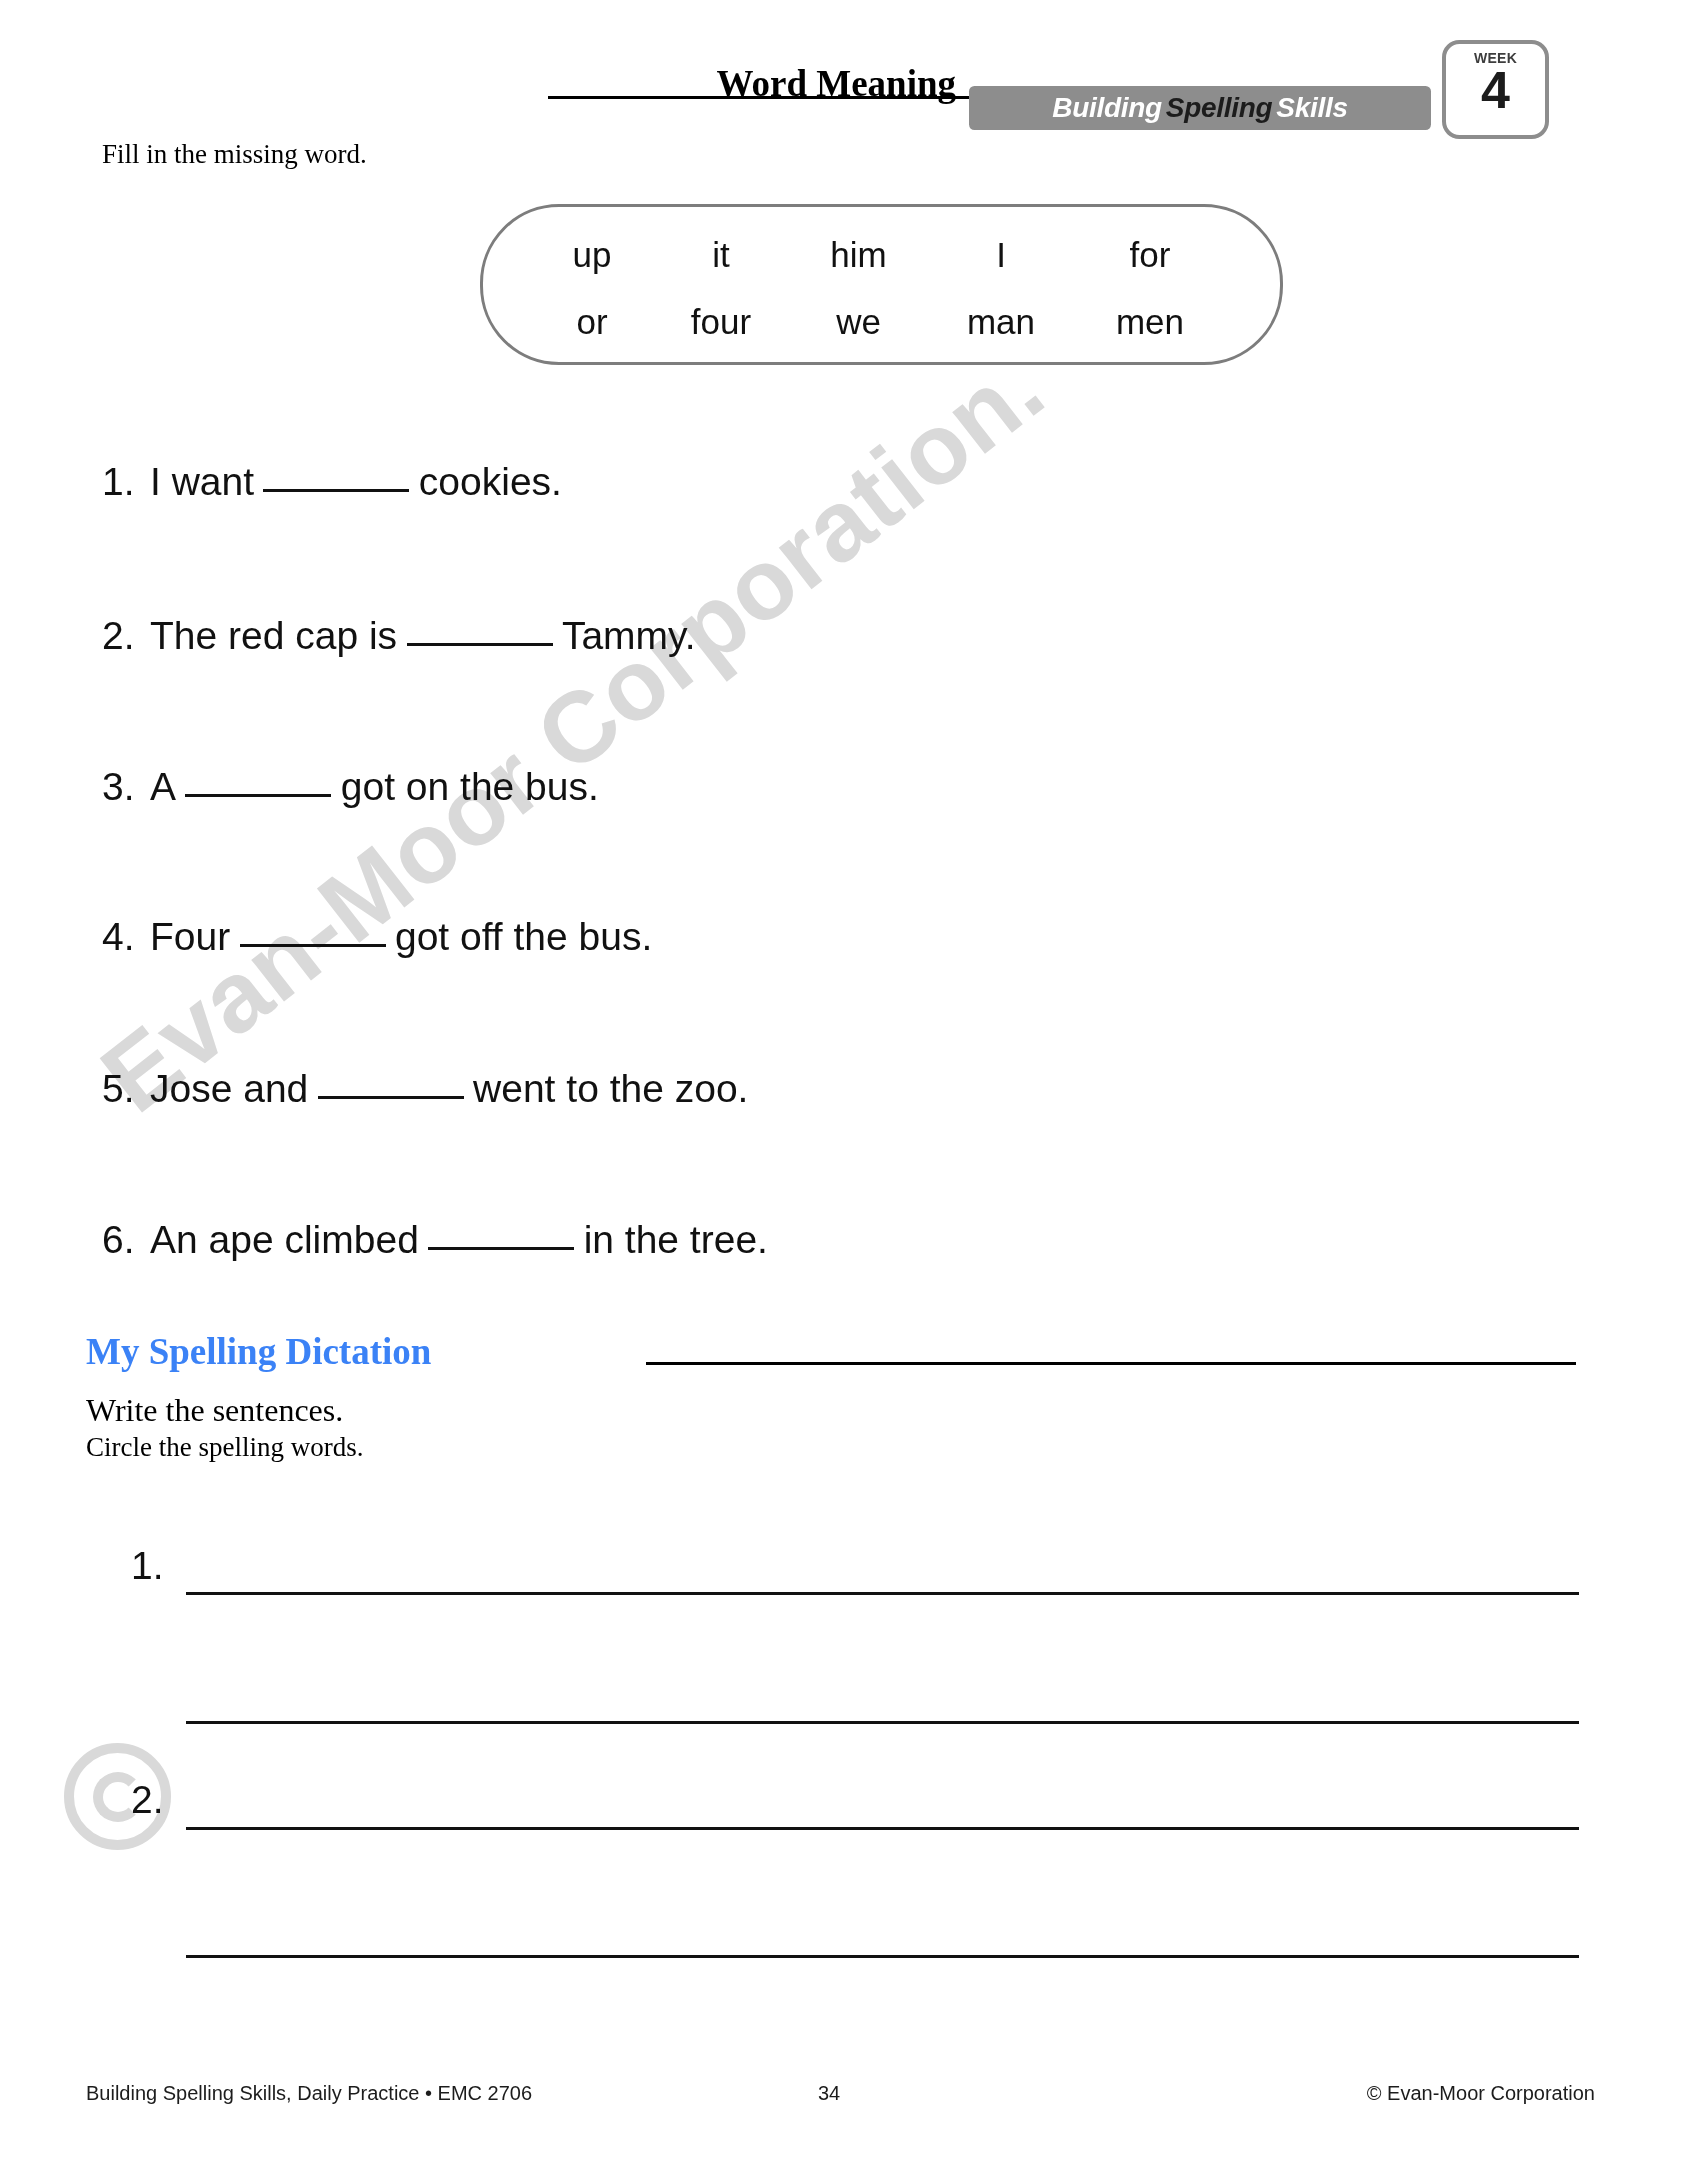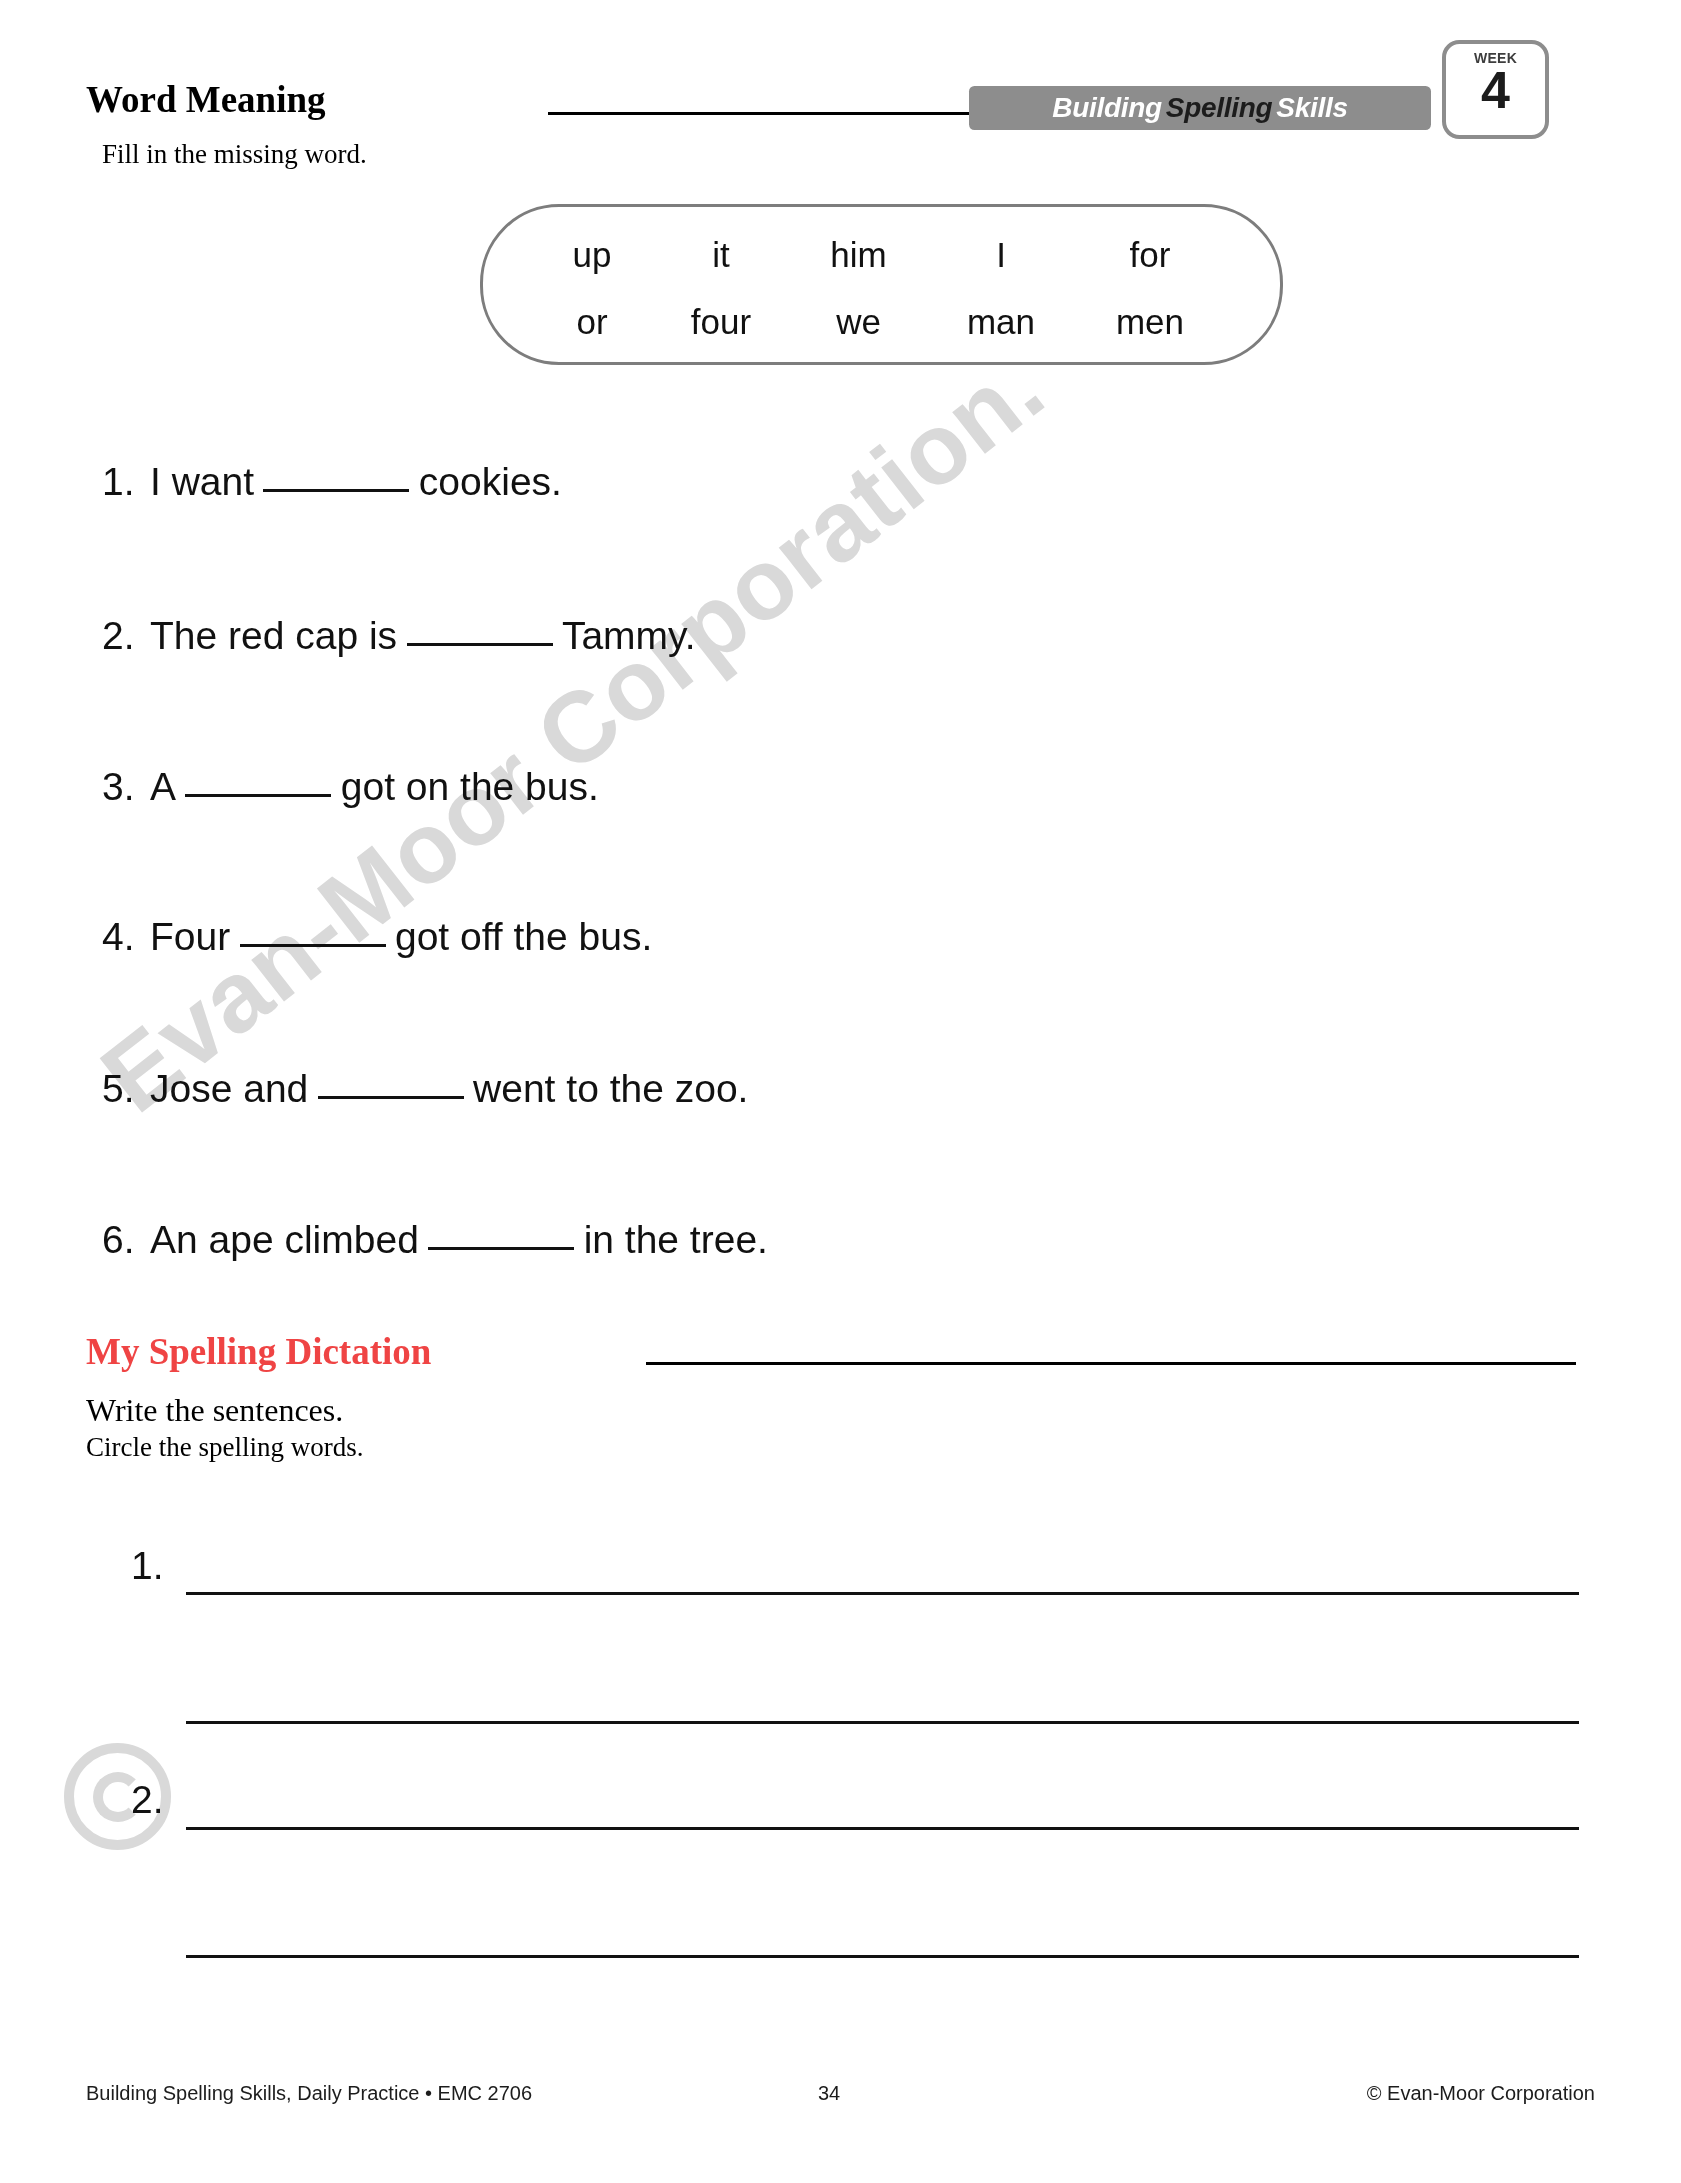--- a/index.html
+++ b/index.html
@@ -67,23 +67,24 @@
     border-right-color: transparent;
     box-sizing: border-box;
   }
 
   
   .content { position: absolute; inset: 0; z-index: 10; }
 
   .title-row {
     position: absolute;
     left: 86px;
-    top: 80px;
+    top: 64px;
     width: 870px;
     height: 40px;
+    text-align: right;
   }
   .section-title {
     font-family: "Liberation Serif", serif;
     font-weight: 700;
     font-size: 37px;
     line-height: 39px;
     color: #000;
     display: inline-block;
     vertical-align: baseline;
   }
@@ -210,21 +211,21 @@
   .blank.w1 { width: 146px; }
 
   
   .dict-title {
     position: absolute;
     left: 86px;
     top: 1330px;
     font-family: "Liberation Serif", serif;
     font-weight: 700;
     font-size: 37px;
-    color: #ef4444;
+    color: #3b82f6;
   }
   .dict-rule {
     position: absolute;
     left: 646px;
     top: 1362px;
     width: 930px;
     height: 2.7px;
     background: #000;
   }
   .dict-sub1 {

